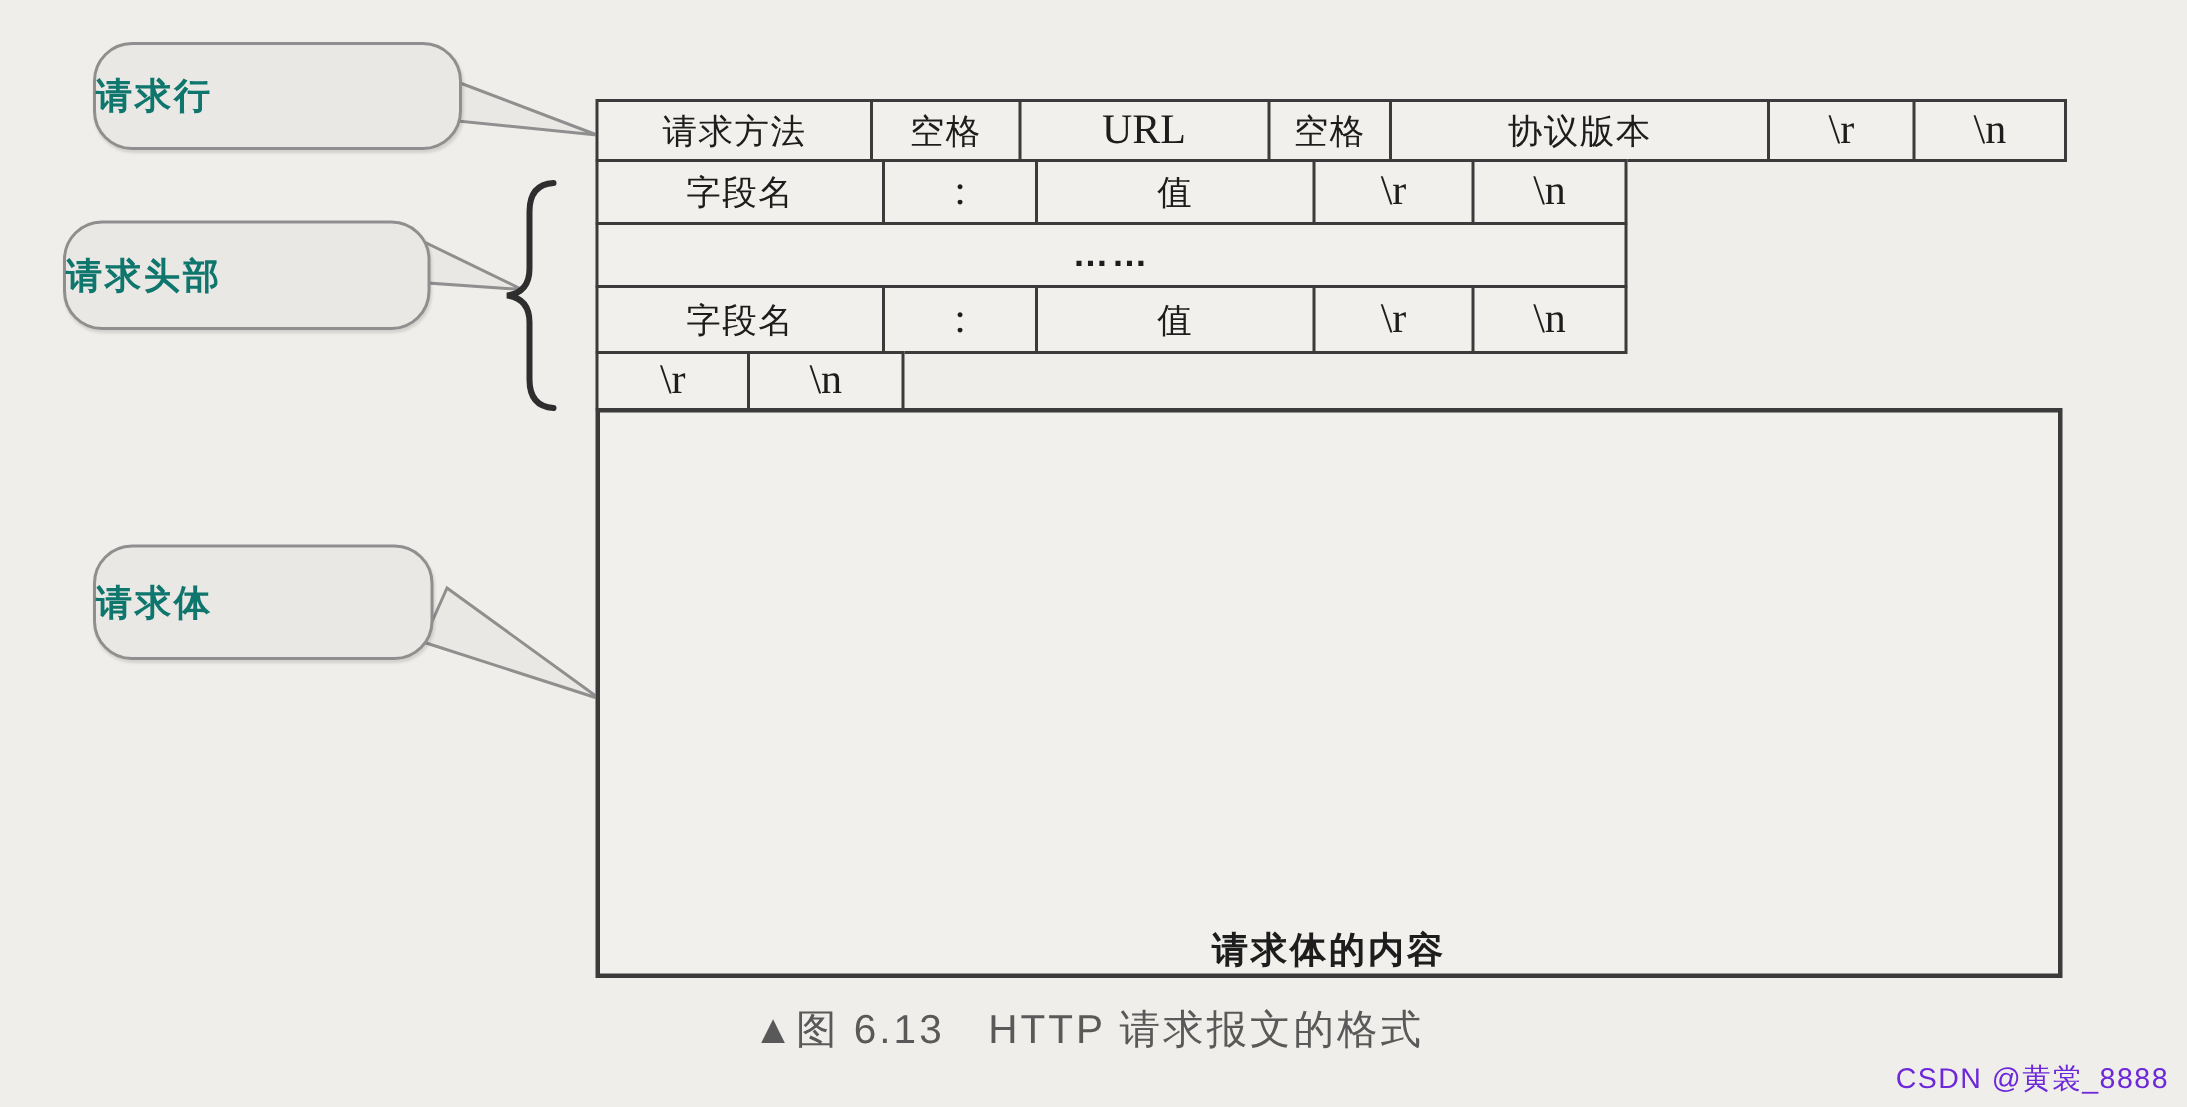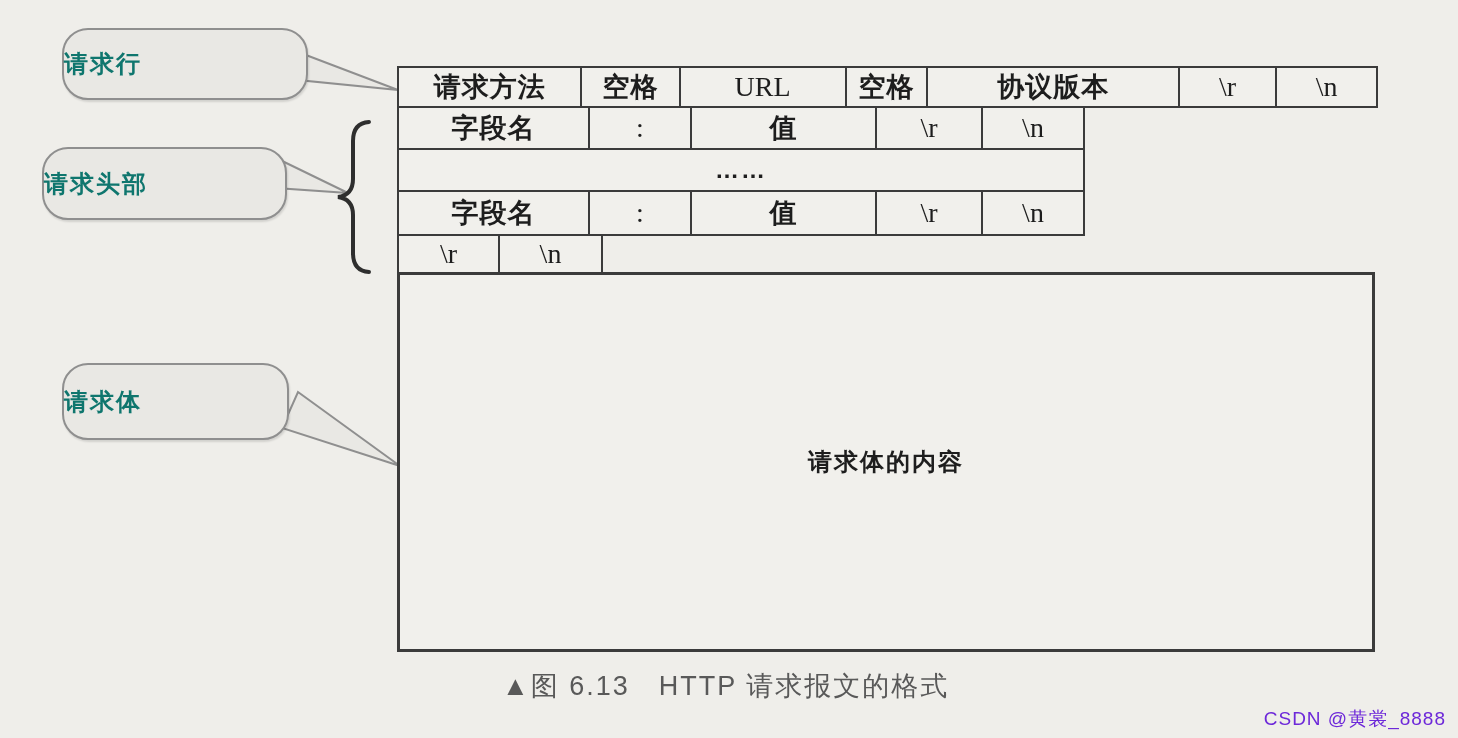--- a/index.html
+++ b/index.html
@@ -24,37 +24,37 @@
   .bubble-3{left:62px;top:363px;width:227px;height:77px;}
   
   .row{
     position:absolute;z-index:2;box-sizing:border-box;
     border:2px solid #3b3b3b;background:#f1f0ec;
     display:flex;align-items:stretch;
   }
   .cell{
     box-sizing:border-box;border-right:2px solid #3b3b3b;
     display:flex;align-items:center;justify-content:center;
-    font-size:27px;font-weight:700;letter-spacing:1px;color:#1d1d1d;
+    font-size:23px;font-weight:400;letter-spacing:1px;color:#1d1d1d;
   }
   .cell:last-child{border-right:none;}
   .cell.latin{
     font-family:"Liberation Serif", serif;
     font-weight:400;font-size:28px;letter-spacing:0;
   }
   .row-1{left:397px;top:66px;width:981px;height:42px;}
   .row-2{left:397px;top:106px;width:688px;height:44px;}
   .row-3{left:397px;top:148px;width:688px;height:44px;}
   .row-4{left:397px;top:190px;width:688px;height:46px;}
   .row-5{left:397px;top:234px;width:206px;height:40px;}
   .body-box{
     position:absolute;z-index:2;box-sizing:border-box;
     left:397px;top:272px;width:978px;height:380px;
     border:3px solid #3b3b3b;background:#f1f0ec;
-    display:flex;align-items:center;justify-content:center;
+    display:flex;align-items:flex-end;justify-content:center;
     font-size:24px;font-weight:700;letter-spacing:2px;color:#1d1d1d;
   }
   .ellipsis-cell{font-size:24px;font-weight:700;letter-spacing:2px;}
   .caption{
     position:absolute;z-index:2;left:502px;top:668px;
     font-size:27px;font-weight:500;color:#595959;letter-spacing:2px;
   }
   .watermark{
     position:absolute;z-index:2;right:12px;bottom:6px;
     font-size:19px;color:#6d28d9;letter-spacing:1px;

